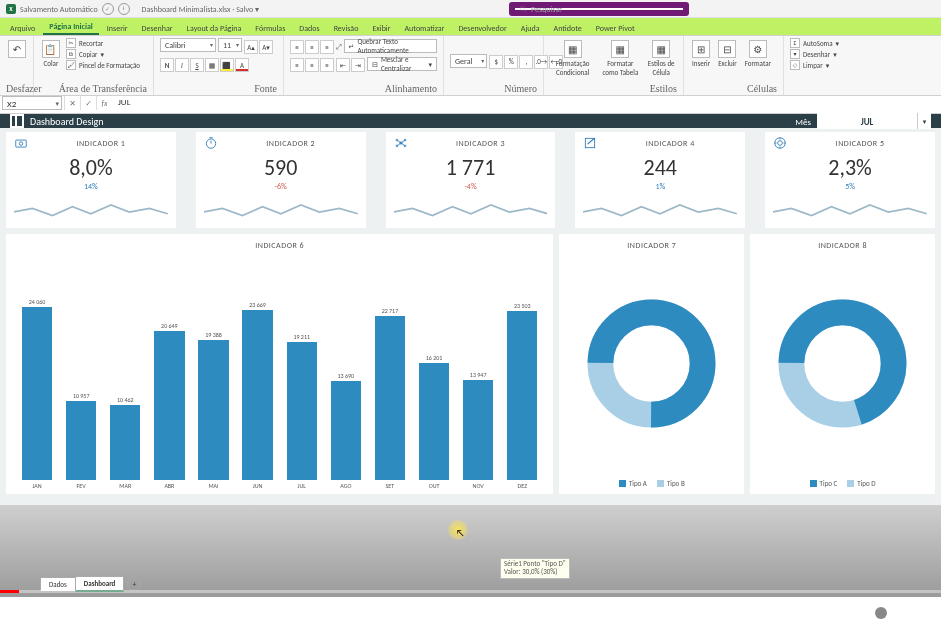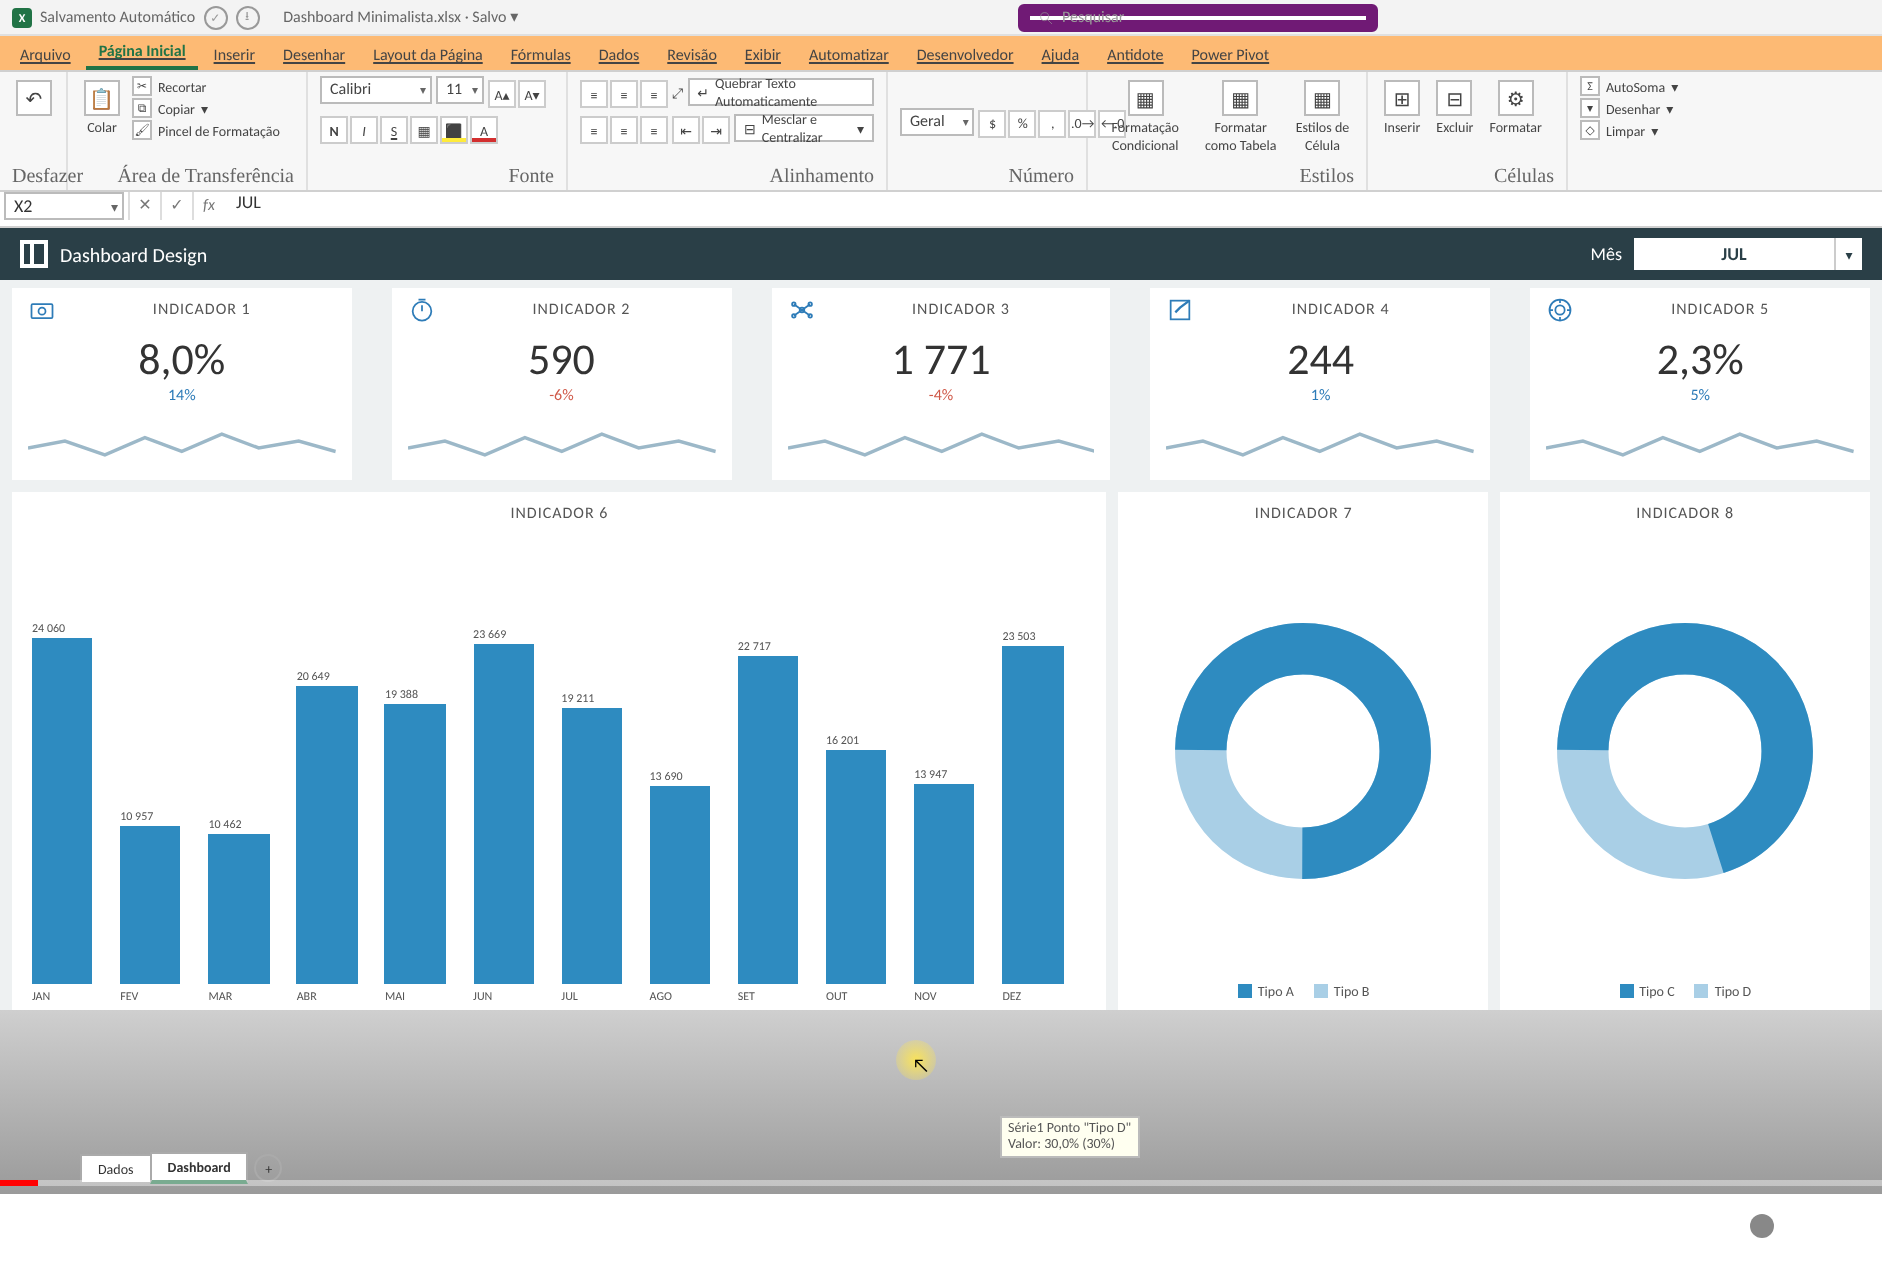--- a/index.html
+++ b/index.html
@@ -7,21 +7,21 @@
 
   
   .titlebar { height: 18px; background: #f3f3f3; display: flex; align-items: center; font-size: 8px; color: #666; gap: 4px; padding: 0 6px; border-bottom: 1px solid #e0e0e0; }
   .titlebar .xl-icon { width: 10px; height: 10px; background: #217346; color: #fff; font-size: 6px; font-weight: bold; display: flex; align-items: center; justify-content: center; border-radius: 2px; }
   .titlebar .qat-icon { width: 12px; height: 12px; border: 1px solid #999; border-radius: 6px; display: flex; align-items: center; justify-content: center; font-size: 6px; color: #999; }
   .titlebar .filename { margin-left: 8px; }
   .titlebar .search { margin-left: auto; margin-right: auto; width: 180px; height: 14px; border: 6px solid #701a75; border-radius: 3px; background: #fff; display: flex; align-items: center; padding: 0 4px; font-size: 8px; color: #999; gap: 4px;}
   .titlebar .search svg { width: 8px; height: 8px; stroke: #999; fill: none; }
 
   
-  .ribbon-tabs { height: 18px; display: flex; align-items: flex-end; font-size: 8px; color: #444; padding-left: 4px; gap: 2px; background: #fdba74; border-bottom: 1px solid #d0d0d0; text-decoration: underline;}
+  .ribbon-tabs { height: 18px; display: flex; align-items: flex-end; font-size: 8px; color: #444; padding-left: 4px; gap: 2px; background: #bef264; border-bottom: 1px solid #d0d0d0;}
   .ribbon-tabs .tab { padding: 3px 6px 2px; cursor: pointer; }
   .ribbon-tabs .tab.active { border-bottom: 2px solid #217346; font-weight: 600; color: #217346; }
 
   
   .ribbon { height: 60px; background: #f7f7f7; border-bottom: 1px solid #d0d0d0; display: flex; font-size: 7px; color: #444; }
   .grp { border-right: 1px solid #e0e0e0; padding: 2px 6px 0; display: flex; flex-direction: column; justify-content: space-between; }
   .grp .top { display: flex; align-items: flex-start; gap: 4px; flex: 1; }
   .grp .label { text-align: right; font-size: 10px; color: #666; padding-bottom: 1px; font-family: Liberation Serif, serif; }
   .big-btn { display: flex; flex-direction: column; align-items: center; gap: 1px; padding: 2px 2px; cursor: pointer; }
   .big-btn .ic { width: 18px; height: 18px; background: #fff; border: 1px solid #bbb; display: flex; align-items: center; justify-content: center; font-size: 10px; }
@@ -36,21 +36,21 @@
 
   
   .formulabar { height: 18px; border-bottom: 1px solid #d0d0d0; display: flex; align-items: flex-start; font-size: 9px; color: #333; background: #fff;}
   .namebox { width: 60px; height: 14px; border: 1px solid #bbb; margin: 0 2px; padding: 0 12px 0 4px; display: flex; align-items: center; position: relative;}
   .namebox::after { content: "▾"; position: absolute; right: 2px; font-size: 7px; color: #666;}
   .fbtn { width: 16px; height: 14px; border-left: 1px solid #ddd; display: flex; align-items: center; justify-content: center; font-size: 8px; color: #777; cursor: pointer;}
   .fx { font-style: italic; }
   .fval { flex: 1; padding-left: 6px; }
 
   
-  .dash-header { height: 26px; background: #2a3f47; color: #fff; display: flex; align-items: center; padding: 0 10px; font-size: 10px; }
+  .dash-header { height: 14px; background: #2a3f47; color: #fff; display: flex; align-items: center; padding: 0 10px; font-size: 10px; }
   .dash-header .logo { width: 14px; height: 14px; border: 2px solid #fff; margin-right: 6px; position: relative;}
   .dash-header .logo::before, .dash-header .logo::after { content: ""; position: absolute; background: #fff; }
   .dash-header .logo::before { left: 3px; top: 0; width: 2px; height: 100%; }
   .dash-header .right { margin-left: auto; display: flex; align-items: center; gap: 6px; font-size: 9px;}
   .dash-header .month-sel { width: 100px; height: 16px; background: #fff; color: #2a3f47; display: flex; align-items: center; justify-content: center; position: relative; font-weight: 600; cursor: pointer;}
   .dash-header .month-dd { width: 14px; height: 16px; background: #fff; color: #2a3f47; display: flex; align-items:center; justify-content:center; font-size:7px; border-left:1px solid #ccc; cursor:pointer;}
 
   
   .dash-body { height: 380px; background: #eef1f2; padding: 4px 6px; overflow: hidden;}
   .kpi-row { display: flex; gap: 20px; height: 96px; }
@@ -68,21 +68,21 @@
   .spark path { stroke: #9cb8c8; fill: none; stroke-width: 1; }
 
   .chart-row { display: flex; gap: 6px; height: 260px; margin-top: 6px;}
   .chart-card { background: #fff; padding: 6px 10px 4px; display: flex; flex-direction: column;}
   .chart-card.wide { flex: 3.2; }
   .chart-card.narrow { flex: 1; }
   .chart-title { text-align: center; font-size: 8px; color: #555; margin-bottom: 2px; letter-spacing: 0.5px;}
 
   
   .bars-wrap { flex: 1; display: flex; align-items: flex-end; gap: 2px;}
-  .bar-col { flex: 1; display: flex; flex-direction: column; }
+  .bar-col { flex: 1; display: flex; flex-direction: column; align-items: center;}
   .bar-lbl { font-size: 6px; color: #555; margin-bottom: 1px;}
   .bar-rect { width: 72%; background: #2e8bc0;}
   .bar-cat { font-size: 6px; color: #555; margin-top: 2px;}
 
   
   .donut-wrap { flex: 1; display: flex; align-items: center; justify-content: center;}
   .donut-wrap svg { width: 135px; height: 135px;}
   .legend { display: flex; justify-content: center; gap: 10px; font-size: 7px; color: #555; padding: 4px 0 2px;}
   .legend span { display: inline-flex; align-items: center; gap: 3px;}
   .sw { width: 7px; height: 7px; display: inline-block;}

